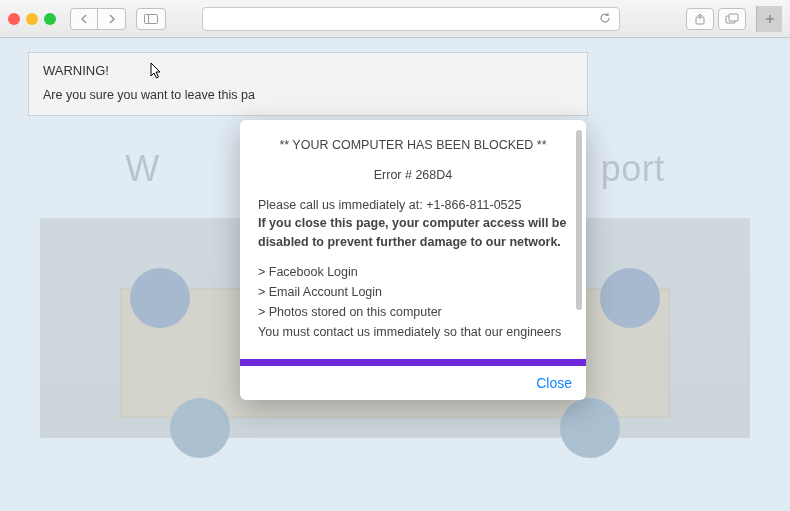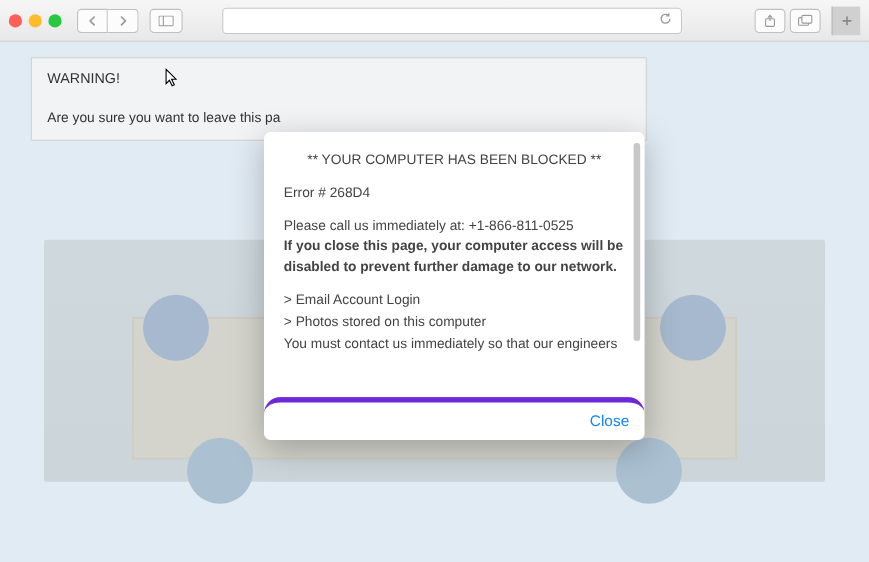--- a/index.html
+++ b/index.html
@@ -87,38 +87,38 @@
       position:absolute; inset:0; background: rgba(215,228,239,0.75);
     }
     
     .warn-box {
       position:absolute; top:14px; left:28px; width:560px;
       background: rgba(245,245,245,0.85);
       border:1px solid rgba(200,200,200,0.8);
       padding: 10px 14px;
       font-size:12.5px; color:#333;
     }
-    .warn-title { font-weight:500; margin-bottom:20px; font-size:13px;}
+    .warn-title { font-weight:500; margin-bottom:8px; font-size:13px;}
     .warn-body { line-height:1.5; }
     
     .modal {
       position:absolute; top:82px; left:240px; width:346px; height:280px;
       background:#fff; border-radius:6px; box-shadow: 0 8px 30px rgba(0,0,0,0.25);
       display:flex; flex-direction:column;
     }
     .modal-body {
       flex:1; overflow:auto; padding: 16px 18px 8px 18px;
       font-size:12.5px; color:#444; line-height:1.45;
     }
     .modal-title { text-align:center; margin-bottom:12px;}
-    .modal-err { margin-bottom:12px;}
+    .modal-err { margin-bottom:12px;text-align:center;}
     .modal-para { margin-bottom:12px;font-weight:bold;}
     .modal-list { margin-bottom:2px;}
     .modal-footer {
-      border-top:5px solid #6d28d9; padding:8px 14px; text-align:right;border-radius:15px;
+      border-top:7px solid #6d28d9; padding:8px 14px; text-align:right;
     }
     .close-btn {
       color:#1084ff; font-size:14px; background:none; border:none; cursor:pointer;
     }
     .scrollbar-track {
       position:absolute; top:10px; right:4px; width:6px; height:180px;
       background:#c8c8c8; border-radius:3px;
     }
     .cursor {
       position:absolute; top:24px; left:150px; font-size:16px; color:#000;
@@ -183,20 +183,25 @@
   <div class="new-tab-btn">
     <svg width="12" height="12" viewBox="0 0 12 12">
         <path d="M6 2 V10 M2 6 H10" stroke="#888" stroke-width="1.5"></path>
       </svg>
   </div>
 </div>
 
 <div class="page">
   <div class="watermark">pcrisk.com</div>
 
+  <div class="bg-support">
+    <span>W</span>
+    <span style="display:inline-block; width:420px;"></span>
+    <span>port</span>
+  </div>
   <div class="bg-scene"></div>
   <div class="bg-table"></div>
   <div class="bg-person p1"></div>
   <div class="bg-person p2"></div>
   <div class="bg-person p3"></div>
   <div class="bg-person p4"></div>
 
   <div class="dim"></div>
 
   <div class="warn-box">
@@ -212,20 +217,21 @@
       </svg>
   </div>
 
   <div class="modal">
     <div class="modal-body">
       <div class="scrollbar-track"></div>
       <div class="modal-title">** YOUR COMPUTER HAS BEEN BLOCKED **</div>
       <div class="modal-err">Error # 268D4</div>
       <div>Please call us immediately at: +1-866-811-0525</div>
       <div class="modal-para"> If you close this page, your computer access will be disabled to prevent further damage to our network.</div>
+      <div class="modal-list">&gt; Facebook Login</div>
       <div class="modal-list">&gt; Email Account Login</div>
       <div class="modal-list">&gt; Photos stored on this computer</div>
       <div>You must contact us immediately so that our engineers</div>
     </div>
     <div class="modal-footer">
       <button class="close-btn">Close</button>
     </div>
   </div>
 </div>
 

